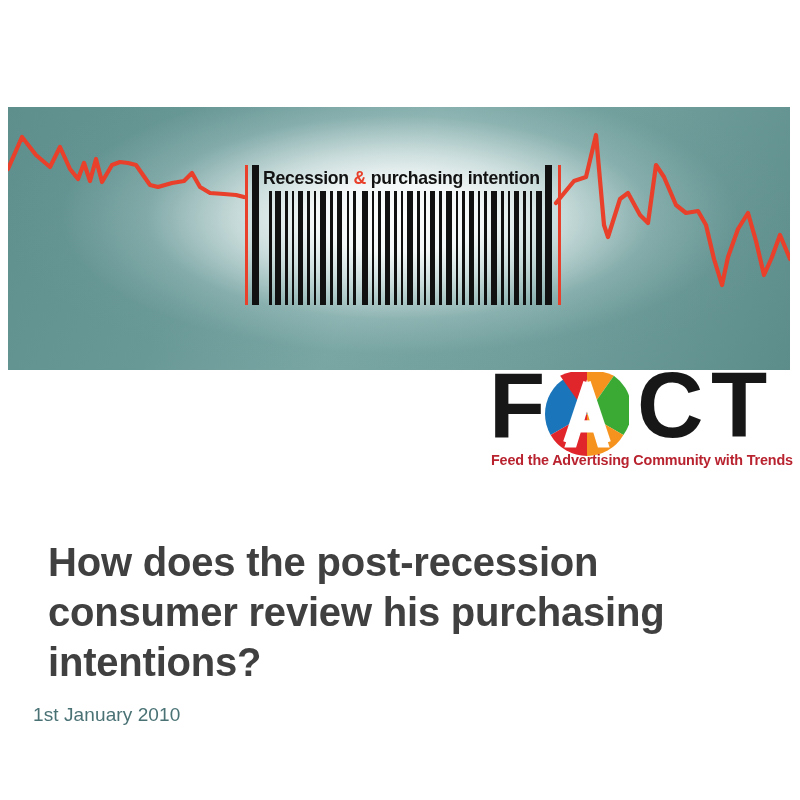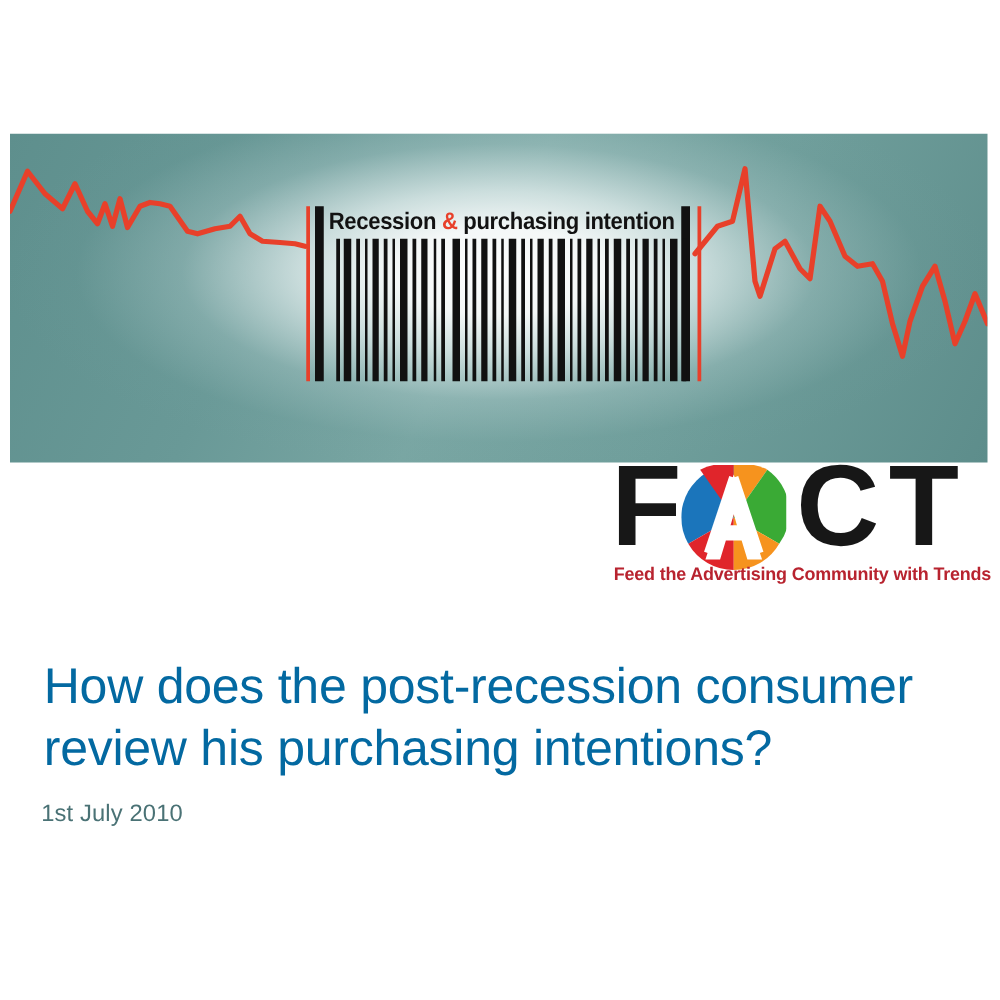--- a/index.html
+++ b/index.html
@@ -158,26 +158,26 @@
 
   
   #title-block {
     position: absolute;
     left: 33px;
     top: 522px;
     width: 730px;
   }
   #slide-title {
     font-family: "Liberation Sans", sans-serif;
-    font-weight: normal;
+    font-weight: bold;
     font-size: 40px;
     line-height: 50px;
-    color: #0369a1;
+    color: #404040;
     letter-spacing: -0.2px;
-    margin: 2px;
+    margin: 15px;
   }
   #slide-date {
     margin-top: 16px;
     font-family: "Liberation Sans", sans-serif;
     font-weight: normal;
     font-size: 19px;
     line-height: 24px;
     color: #4a7275;
     letter-spacing: 0.1px;
   }
@@ -278,16 +278,16 @@
       </svg>
 
       <span class="fact-letter" id="fact-C">C</span>
       <span class="fact-letter" id="fact-T">T</span>
     </div>
     <div id="fact-tagline">Feed the Advertising Community with Trends</div>
   </div>
 
   <div id="title-block">
     <h1 id="slide-title">How does the post-recession consumer review his purchasing intentions?</h1>
-    <div id="slide-date">1st July 2010</div>
+    <div id="slide-date">1st January 2010</div>
   </div>
 
 </div>
 
 </body></html>

